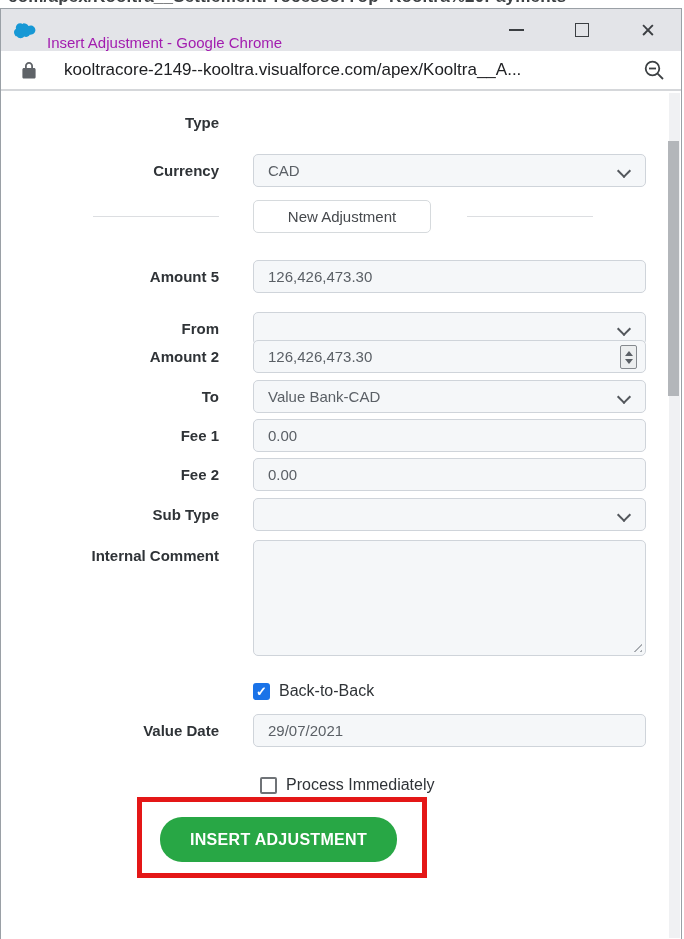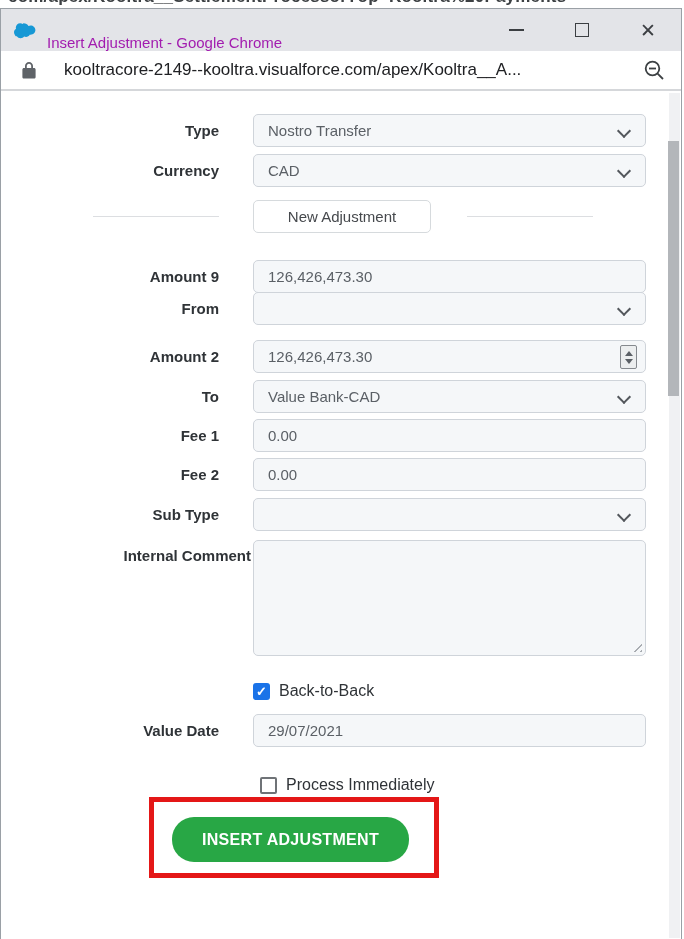--- a/index.html
+++ b/index.html
@@ -42,31 +42,31 @@
   .chev{position:absolute;right:17px;top:12px;width:8px;height:8px;border-right:2px solid #53575c;border-bottom:2px solid #53575c;transform:rotate(45deg);pointer-events:none;}
   .selectbox .val{min-height:1em;}
 
   .spinner{position:absolute;right:9px;top:5px;width:15px;height:22px;border:1px solid #85898e;background:#eceeef;border-radius:2px;display:flex;flex-direction:column;align-items:center;justify-content:center;gap:3px;}
   .tri-up{width:0;height:0;border-left:4px solid transparent;border-right:4px solid transparent;border-bottom:5px solid #5b6066;}
   .tri-dn{width:0;height:0;border-left:4px solid transparent;border-right:4px solid transparent;border-top:5px solid #5b6066;}
 
   .divline{position:absolute;height:1px;background:#dcdee1;top:123px;}
   .btn-newadj{position:absolute;left:252px;top:107px;width:178px;height:33px;box-sizing:border-box;background:#fff;border:1px solid #d6dadd;border-radius:5px;font-size:15px;color:#46494d;display:flex;align-items:center;justify-content:center;cursor:default;}
 
-  .ic-label{position:absolute;left:0;top:454px;width:218px;text-align:right;font-size:15px;font-weight:700;color:#2f3337;padding-left:32px;}
+  .ic-label{position:absolute;left:0;top:454px;width:218px;text-align:right;font-size:15px;font-weight:700;color:#2f3337;}
   textarea.comment{position:absolute;left:252px;top:447px;width:393px;height:116px;box-sizing:border-box;border:1px solid #cfd4da;border-radius:5px;background:#f5f7f9;resize:none;outline:none;}
   .resize-handle{position:absolute;left:630px;top:548px;width:11px;height:11px;background:repeating-linear-gradient(-45deg,#a9adb2 0 1.5px,transparent 1.5px 4.5px);clip-path:polygon(100% 0,100% 100%,0 100%);}
 
   .chkrow{position:absolute;display:flex;align-items:center;gap:9px;}
   .chk{width:17px;height:17px;box-sizing:border-box;border-radius:3px;display:flex;align-items:center;justify-content:center;}
   .chk.checked{background:#1a73e8;color:#fff;font-size:13px;font-weight:700;line-height:1;}
   .chk.unchecked{background:#fff;border:2px solid #6f7377;border-radius:2px;}
   .chklabel{font-size:16px;color:#2f3337;}
 
-  .red-rect{position:absolute;left:148px;top:704px;width:290px;height:81px;box-sizing:border-box;border:5px solid #e41717;}
+  .red-rect{position:absolute;left:136px;top:704px;width:290px;height:81px;box-sizing:border-box;border:5px solid #e41717;}
   .btn-submit{position:absolute;left:18px;top:15px;width:237px;height:45px;background:#28a745;border:none;border-radius:22px;color:#fff;font-size:16px;font-weight:600;letter-spacing:.3px;font-family:"Liberation Sans",sans-serif;cursor:pointer;}
 </style>
 </head>
 <body>
 
 <div class="bg-strip">
   <span>com/apex/Kooltra__SettlementProcessor?op=Kooltra%20Payments</span>
 </div>
 
 <div class="win">
@@ -104,50 +104,44 @@
           <line x1="5" y1="8.5" x2="12" y2="8.5" stroke="#3c4043" stroke-width="1.8"></line>
           <line x1="13.6" y1="13.6" x2="19" y2="19" stroke="#3c4043" stroke-width="1.8"></line>
         </svg>
     </span>
   </div>
 
   <div class="content">
 
     <div class="frow" style="top:21px">
       <div class="flabel">Type</div>
-      <div class="fctrl">
-        <div class="box selectbox">
-          <span class="val">Nostro Transfer</span>
-          <span class="chev"></span>
-        </div>
-      </div>
     </div>
 
     <div class="frow" style="top:61px">
       <div class="flabel">Currency</div>
       <div class="fctrl">
         <div class="box selectbox">
           <span class="val">CAD</span>
           <span class="chev"></span>
         </div>
       </div>
     </div>
 
     <div class="divline" style="left:92px;width:126px;"></div>
     <button class="btn-newadj">New Adjustment</button>
     <div class="divline" style="left:466px;width:126px;"></div>
 
     <div class="frow" style="top:167px">
-      <div class="flabel">Amount 9</div>
+      <div class="flabel">Amount 5</div>
       <div class="fctrl">
         <input class="box" type="text" value="126,426,473.30" style="">
       </div>
     </div>
 
-    <div class="frow" style="top:199px">
+    <div class="frow" style="top:219px">
       <div class="flabel">From</div>
       <div class="fctrl">
         <div class="box selectbox">
           <span class="val"></span>
           <span class="chev"></span>
         </div>
       </div>
     </div>
 
     <div class="frow" style="top:247px">

